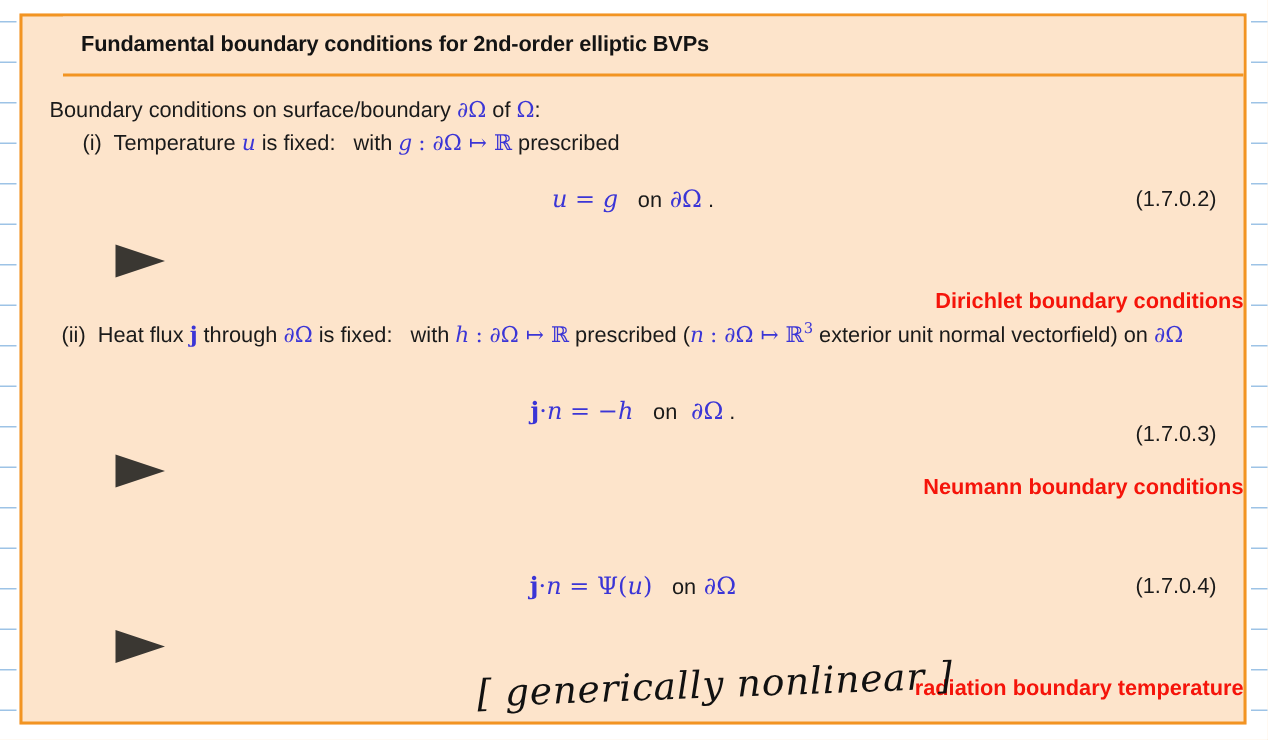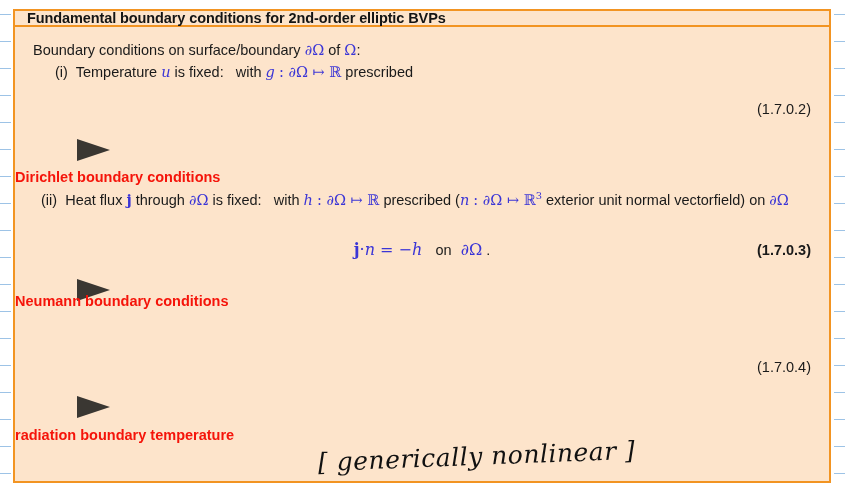--- a/index.html
+++ b/index.html
@@ -40,27 +40,28 @@
     left: 13px;
     top: 9px;
     width: 818px;
     height: 474px;
     border: 2px solid #f29422;
     background: #fde4cb;
     box-sizing: border-box;
     z-index: 2;
   }
   .panel-header {
-    height: 16px;
+    height: 40px;
     border-bottom: 2px solid #f29422;
     background: #fde4cb;
     display: flex;
     align-items: center;
     padding-left: 12px;
     box-sizing: border-box;
+    margin-left: 27px;
   }
   .panel-header .title {
     font-size: 14.5px;
     font-weight: bold;
     color: #141414;
     letter-spacing: -0.1px;
   }
   .panel-body {
     position: relative;
     height: 442px;
@@ -102,40 +103,40 @@
 
   .eqnum {
     position: absolute;
     right: 18px;
     font-size: 14.5px;
     color: #1a1a1a;
     font-family: "Liberation Sans", sans-serif;
     margin-left: 32px;
   }
   .eqnum-1 { top: 74px; }
-  .eqnum-2 { top: 215px; font-weight: bold; }
+  .eqnum-2 { top: 231px; }
   .eqnum-3 { top: 332px; }
 
   
   .bullet {
     position: absolute;
     width: 0; height: 0;
     border-top: 11px solid transparent;
     border-bottom: 11px solid transparent;
     border-left: 33px solid #3a3732;
   }
   .bullet-1 { left: 62px; top: 112px; }
   .bullet-2 { left: 62px; top: 252px; }
   .bullet-3 { left: 62px; top: 369px; }
 
   
   .redlabel {
     position: absolute;
     left: 0; right: 0;
-    text-align: left;
+    text-align: right;
     color: #f5140a;
     font-weight: bold;
     font-size: 14.5px;
   }
   .red-1 { top: 142px; }
   .red-2 { top: 266px; }
   .red-3 { top: 400px; }
 
   
   .handwriting {
@@ -207,20 +208,27 @@
   <div class="panel-body">
 
     <div class="line intro">
       Boundary conditions on surface/boundary <span class="mathblue-up">∂Ω</span> of <span class="mathblue-up">Ω</span>:
     </div>
 
     <div class="line item-i">
       <span>(i)</span>&nbsp; Temperature <span class="mathblue">u</span> is fixed: &nbsp; with <span class="mathblue">g</span> <span class="mathblue-up">: ∂Ω ↦ ℝ</span> prescribed
     </div>
 
+    <div class="eq eq-1">
+      <span class="mathblue">u</span>
+      <span class="mathblue-up">=</span>
+      <span class="mathblue">g</span>
+      <span class="on">&nbsp;&nbsp;on</span>
+      <span class="mathblue-up">∂Ω</span><span class="on">&nbsp;.</span>
+    </div>
     <div class="eqnum eqnum-1">(1.7.0.2)</div>
 
     <div class="bullet bullet-1"></div>
     <div class="redlabel red-1">Dirichlet boundary conditions</div>
 
     <div class="line item-ii">
       <span class="hang">
         <span>(ii)</span>&nbsp; Heat flux <span class="mathblue-bold">j</span> through <span class="mathblue-up">∂Ω</span> is fixed: &nbsp; with <span class="mathblue">h</span> <span class="mathblue-up">: ∂Ω ↦ ℝ</span> prescribed (<span class="mathblue">n</span> <span class="mathblue-up">: ∂Ω ↦ ℝ<sup class="exp">3</sup></span> exterior unit normal vectorfield) on <span class="mathblue-up">∂Ω</span>
       </span>
     </div>
@@ -231,20 +239,27 @@
       <span class="mathblue-up">−</span><span class="mathblue">h</span>
       <span class="on">&nbsp;&nbsp;on&nbsp;</span>
       <span class="mathblue-up">∂Ω</span><span class="on">&nbsp;.</span>
     </div>
     <div class="eqnum eqnum-2">(1.7.0.3)</div>
 
     <div class="bullet bullet-2"></div>
     <div class="redlabel red-2">Neumann boundary conditions</div>
 
 
+    <div class="eq eq-3">
+      <span class="mathblue-bold">j</span><span class="mathblue-up">·</span><span class="mathblue">n</span>
+      <span class="mathblue-up">=</span>
+      <span class="mathblue-up">Ψ(</span><span class="mathblue">u</span><span class="mathblue-up">)</span>
+      <span class="on">&nbsp;&nbsp;on</span>
+      <span class="mathblue-up">∂Ω</span>
+    </div>
     <div class="eqnum eqnum-3">(1.7.0.4)</div>
 
     <div class="bullet bullet-3"></div>
     <div class="redlabel red-3">radiation boundary temperature</div>
 
   </div>
 </div>
 
 <div class="handwriting">[ generically nonlinear ]</div>
 

